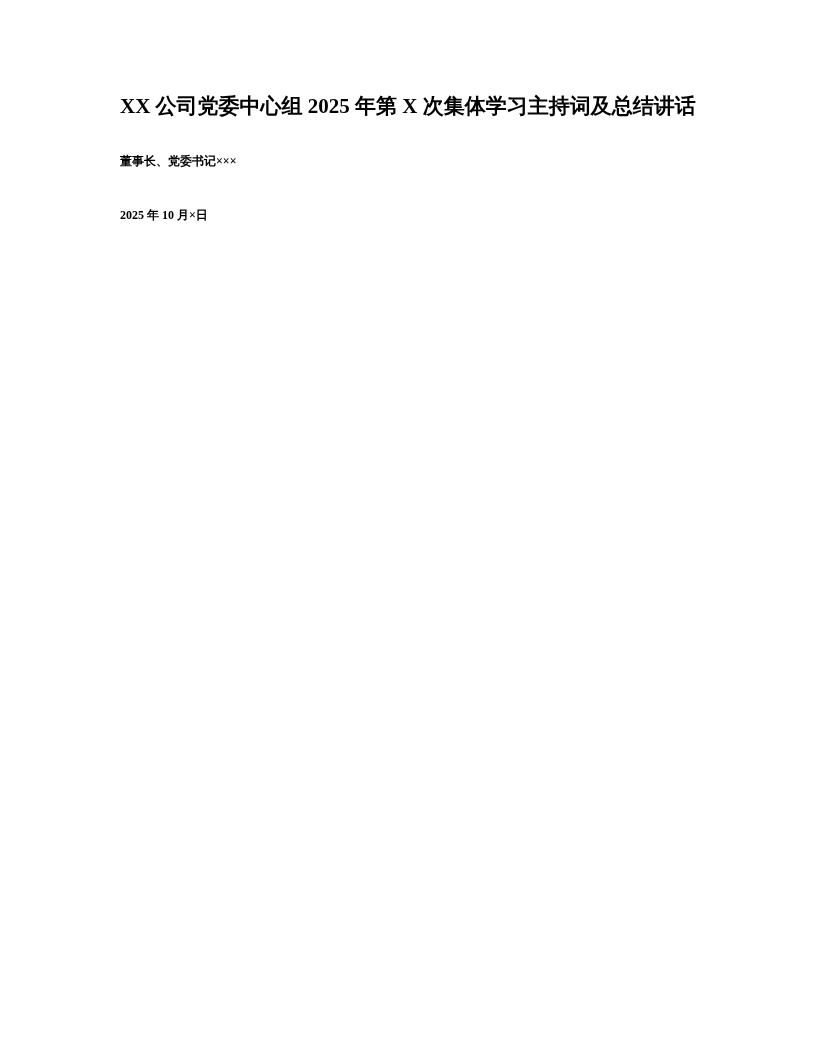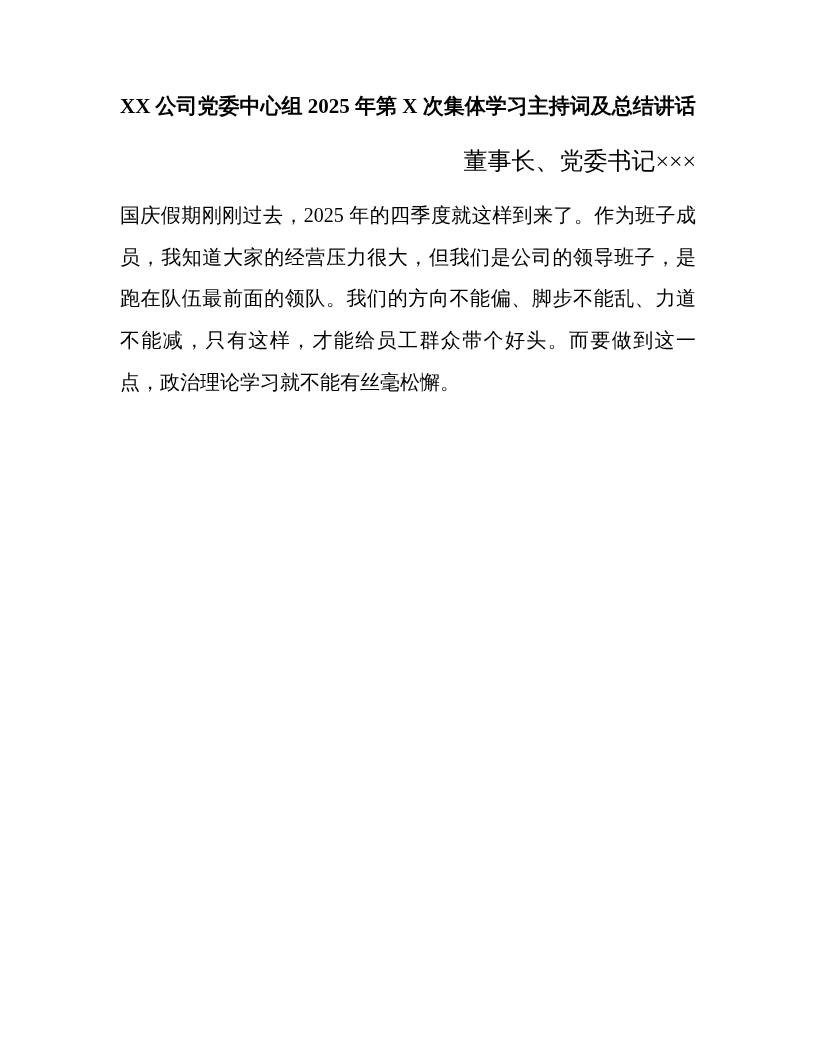--- a/index.html
+++ b/index.html
@@ -24,41 +24,41 @@
     overflow: hidden;
   }
   .doc-title {
     font-size: 21px;
     font-weight: bold;
     line-height: 41.6px;
     margin: 0 0 13px 0;
     text-align: left;
   }
   .doc-line {
-    font-size: 24px;
-    font-weight: normal;
+    font-size: 12px;
+    font-weight: bold;
     line-height: 41.6px;
     margin: 0 0 13px 0;
-    text-align: right;
+    text-align: left;
   }
   .doc-para {
     font-size: 20px;
     font-weight: normal;
     line-height: 41.6px;
     margin: 0 0 13px 0;
     text-align: justify;
     text-justify: inter-character;
   }
 </style>
 </head>
 <body>
 
 <div class="page">
   <h1 class="doc-title">XX 公司党委中心组 2025 年第 X 次集体学习主持词及总结讲话</h1>
 
   <p class="doc-line">董事长、党委书记×××</p>
 
+  <p class="doc-line">2025 年 10 月×日</p>
 
 
-  <p class="doc-para">国庆假期刚刚过去，2025 年的四季度就这样到来了。作为班子成员，我知道大家的经营压力很大，但我们是公司的领导班子，是跑在队伍最前面的领队。我们的方向不能偏、脚步不能乱、力道不能减，只有这样，才能给员工群众带个好头。而要做到这一点，政治理论学习就不能有丝毫松懈。</p>
 
 
 </div>
 
 </body></html>

